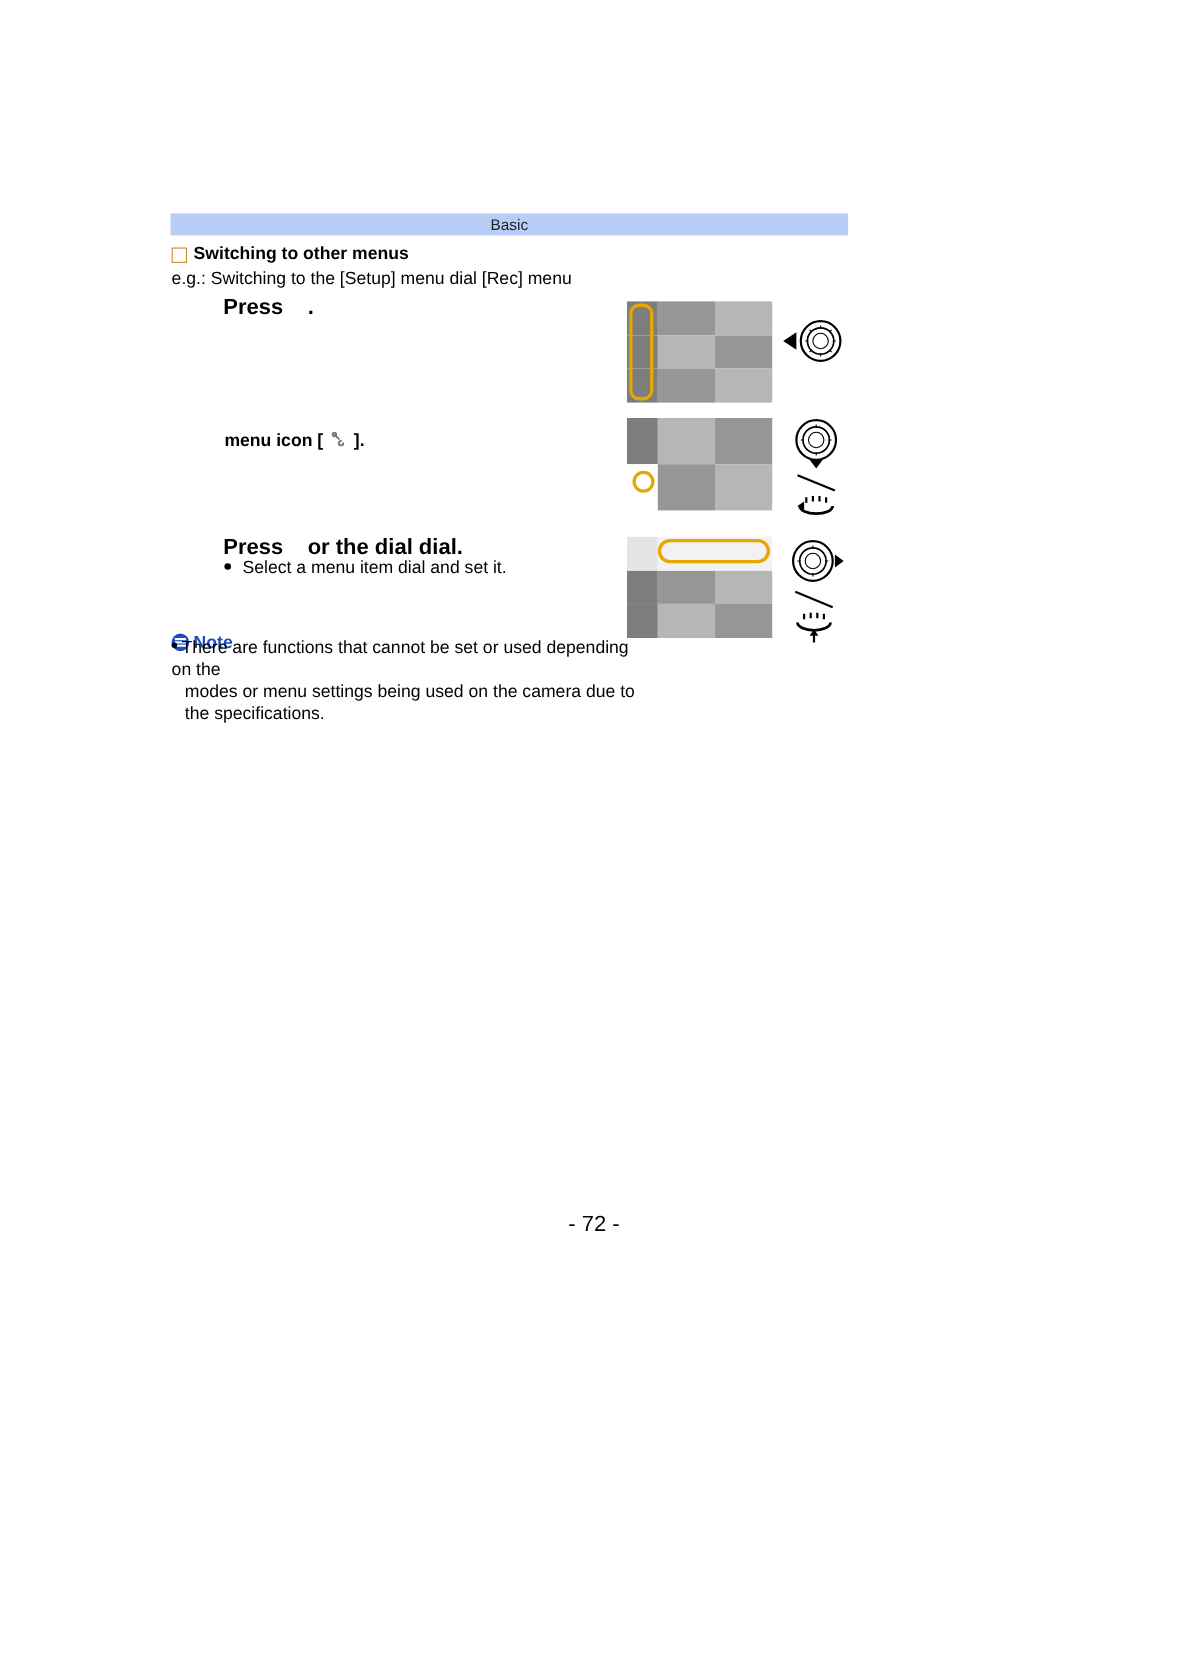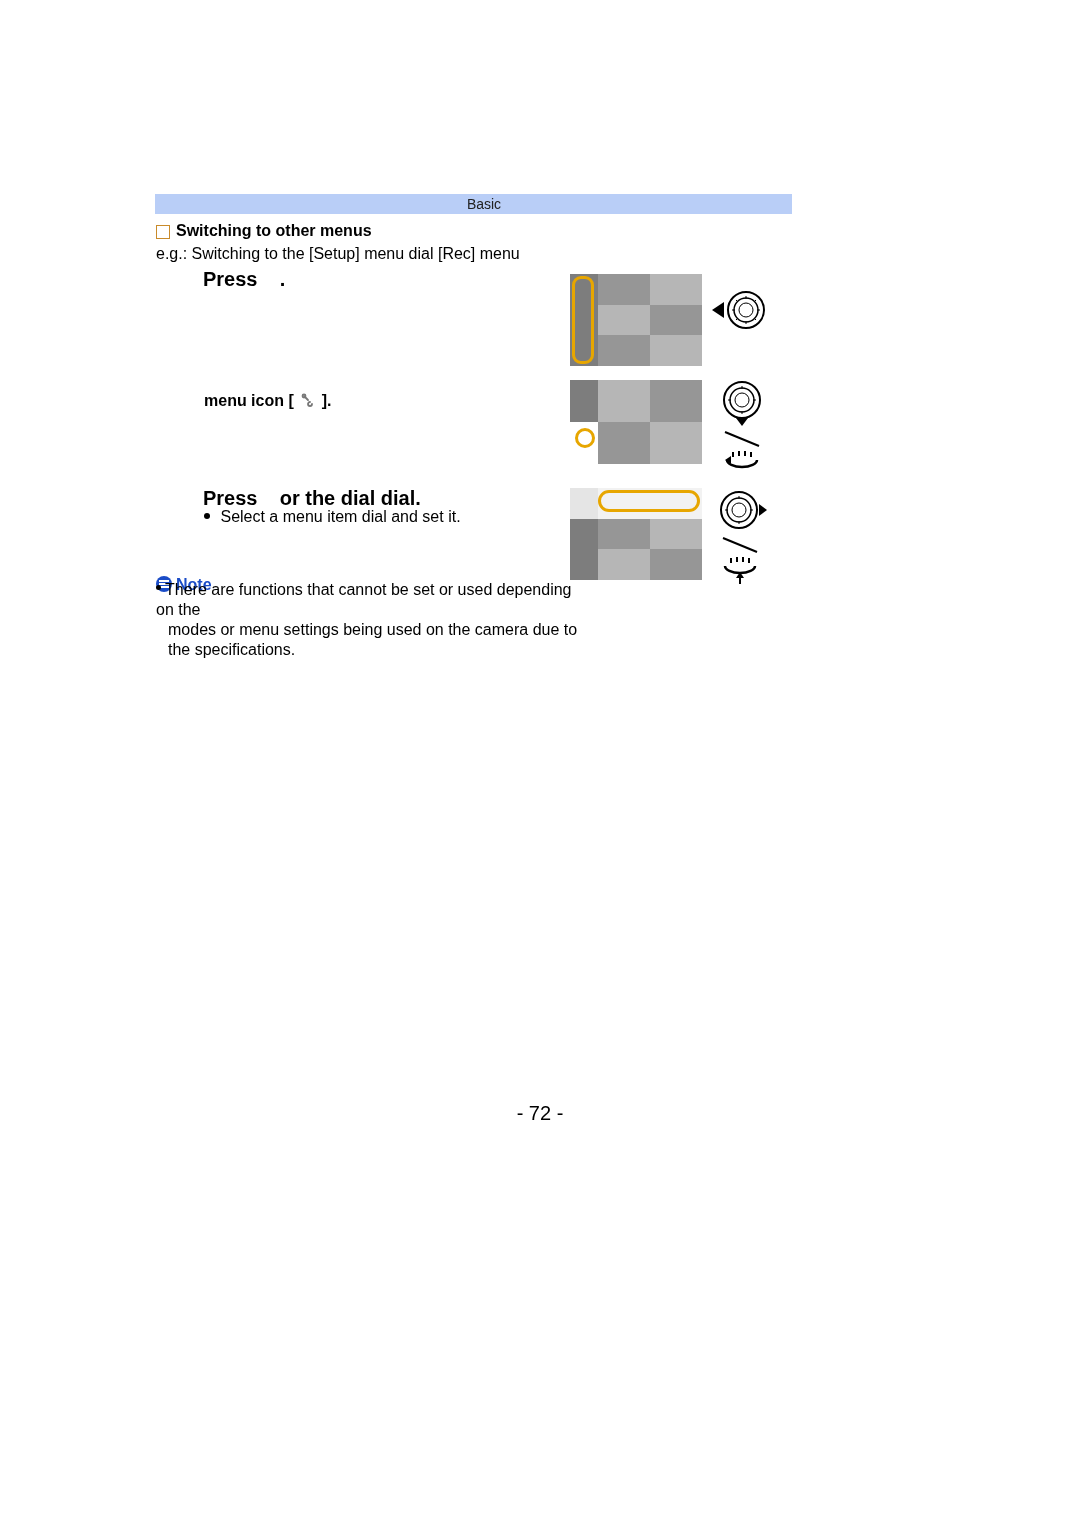--- a/index.html
+++ b/index.html
@@ -20,21 +20,20 @@
     position: absolute;
     left: 155px;
     top: 194px;
     width: 616px;
     height: 20px;
     background: #b9cef7;
     text-align: center;
     font-size: 14px;
     line-height: 20px;
     color: #222;
-    padding-left: 21px;
   }
   .enh-icon {
     position: absolute;
     left: 156px;
     top: 225px;
     width: 14px;
     height: 14px;
     border: 1.5px solid #c98b2b;
     box-sizing: border-box;
   }

